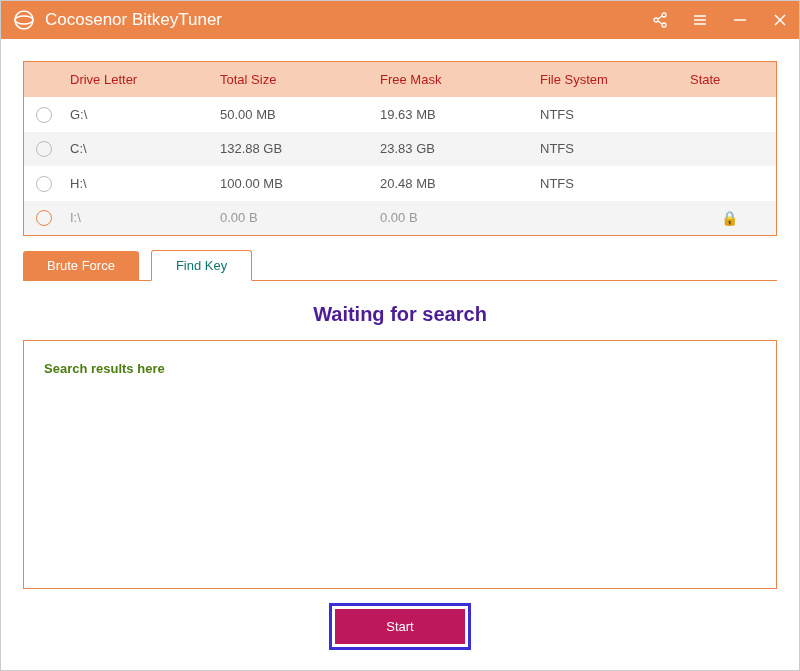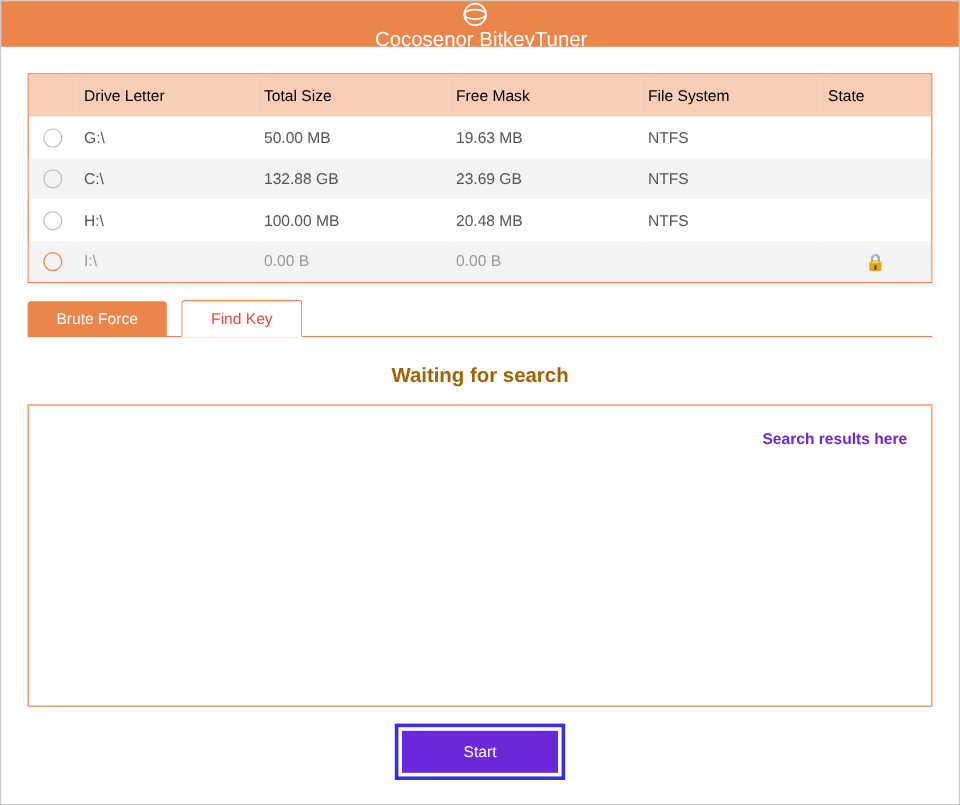--- a/index.html
+++ b/index.html
@@ -1,54 +1,54 @@
 <!DOCTYPE html>
 <html><head>
   <meta charset="utf-8">
   <style>
     * { margin: 0; padding: 0; box-sizing: border-box; font-family: 'Segoe UI', Arial, sans-serif; }
     body { background: #f0f0f0; width: 800px; height: 671px; overflow: hidden; }
     .window { width: 800px; height: 671px; background: #fff; border: 1px solid #ccc; display: flex; flex-direction: column; }
     
-    .titlebar { background: #ec8549; color: #fff; height: 38px; display: flex; align-items: center; padding: 0 10px 0 12px; flex-direction: column; }
+    .titlebar { background: #ec8549; color: #fff; height: 38px; display: flex; align-items: center; padding: 0 10px 0 12px; }
     .titlebar-logo { width: 22px; height: 22px; margin-right: 10px; display: flex; align-items: center; justify-content: center; }
     .titlebar-title { font-size: 17px; font-weight: 400; flex: 1; }
     .titlebar-controls { display: flex; gap: 22px; align-items: center; }
     .titlebar-controls > * { cursor: pointer; display: flex; align-items: center; justify-content: center; width: 18px; height: 18px; }
     
     .content { flex: 1; padding: 22px 22px 16px 22px; display: flex; flex-direction: column; overflow: hidden; }
     
     .drive-table-wrap { border: 1px solid #ec8549; }
     .drive-table { width: 100%; border-collapse: collapse; }
     .drive-table thead tr { background: #f9ceb6; }
-    .drive-table th { text-align: left; font-weight: 400; color: #000000; font-size: 13px; padding: 10px 6px; }
+    .drive-table th { text-align: left; font-weight: 400; color: #b91c1c; font-size: 13px; padding: 10px 6px; }
     .drive-table td { font-size: 13px; color: #555; padding: 9px 6px; }
     .drive-table tbody tr:nth-child(even) { background: #f4f4f4; }
     .drive-table tbody tr:last-child td { color: #999; }
     .col-radio { width: 40px; text-align: center; }
     .col-drive { width: 150px; }
     .col-total { width: 160px; }
     .col-free { width: 160px; }
     .col-fs { width: 150px; }
     .col-state { width: auto; text-align: center; }
     .radio-circle { width: 16px; height: 16px; border: 1.5px solid #bbb; border-radius: 50%; display: inline-block; vertical-align: middle; }
     .radio-circle.orange { border-color: #ec8549; }
     
     .tabs-row { margin-top: 14px; display: flex; align-items: flex-end; border-bottom: 1px solid #ec8549; }
     .tab { background: #ec8549; color: #fff; padding: 7px 24px; font-size: 13px; margin-right: 12px; border-radius: 3px 3px 0 0; cursor: pointer; text-align: center; }
-    .tab.active { background: #fff; color: #ef4444; border: 1px solid #ec8549; border-bottom: 1px solid #fff; margin-bottom: -1px; }
+    .tab.active { background: #fff; color: #0f766e; border: 1px solid #ec8549; border-bottom: 1px solid #fff; margin-bottom: -1px; }
     
-    .status-heading { text-align: center; font-size: 17px; font-weight: 700; color: #a16207; margin: 22px 0 14px 0; }
+    .status-heading { text-align: center; font-size: 20px; font-weight: 700; color: #4c1d95; margin: 22px 0 14px 0; }
     
     .results-box { flex: 1; border: 1px solid #ec8549; padding: 20px; overflow: auto; }
-    .results-placeholder { text-align: right; font-size: 13px; font-weight: 700; color: #6d28d9; }
+    .results-placeholder { text-align: left; font-size: 13px; font-weight: 700; color: #4d7c0f; }
     
     .footer { display: flex; justify-content: center; padding: 14px 0 4px 0; }
     .start-wrap { border: 3px solid #3b2fd6; padding: 3px; }
-    .start-btn { background: #6d28d9; color: #fff; border: none; padding: 10px 0; width: 130px; font-size: 13px; cursor: pointer; }
+    .start-btn { background: #be185d; color: #fff; border: none; padding: 10px 0; width: 130px; font-size: 13px; cursor: pointer; }
     
     .lock-icon { color: #ec8549; font-size: 14px; }
   </style>
 </head>
 <body>
 
 <div class="window">
   <div class="titlebar">
     <div class="titlebar-logo">
       <svg width="22" height="22" viewBox="0 0 22 22">
@@ -107,21 +107,21 @@
             <td>G:\</td>
             <td>50.00 MB</td>
             <td>19.63 MB</td>
             <td>NTFS</td>
             <td class="col-state"></td>
           </tr>
           <tr>
             <td class="col-radio"><span class="radio-circle"></span></td>
             <td>C:\</td>
             <td>132.88 GB</td>
-            <td>23.69 GB</td>
+            <td>23.83 GB</td>
             <td>NTFS</td>
             <td class="col-state"></td>
           </tr>
           <tr>
             <td class="col-radio"><span class="radio-circle"></span></td>
             <td>H:\</td>
             <td>100.00 MB</td>
             <td>20.48 MB</td>
             <td>NTFS</td>
             <td class="col-state"></td>

